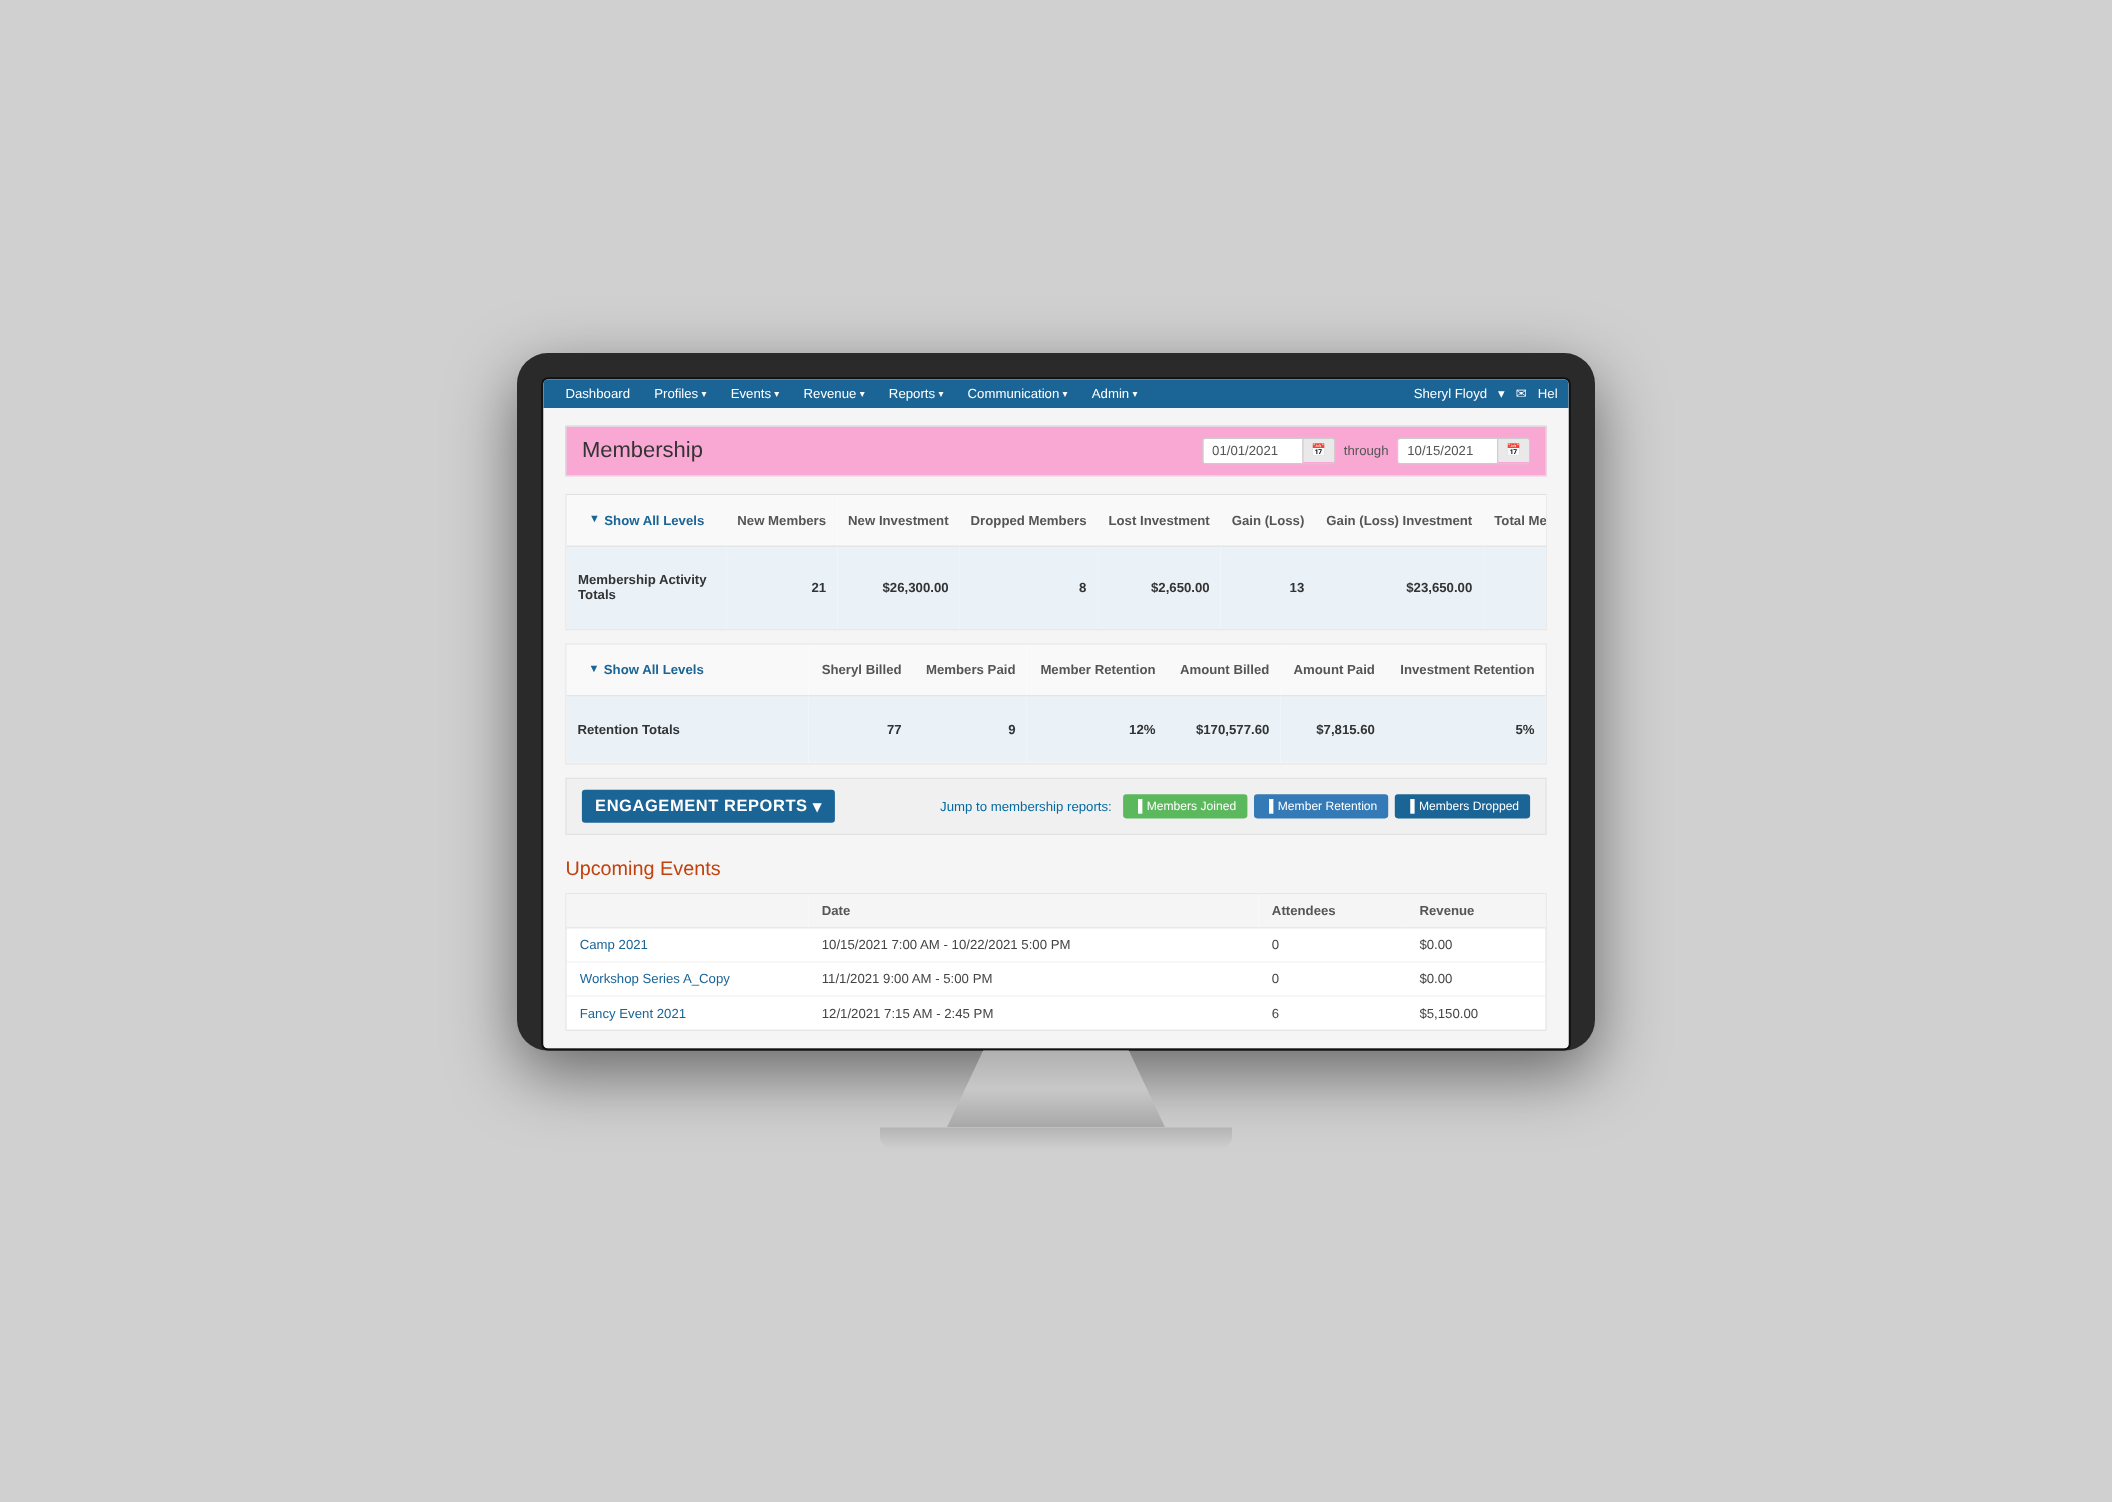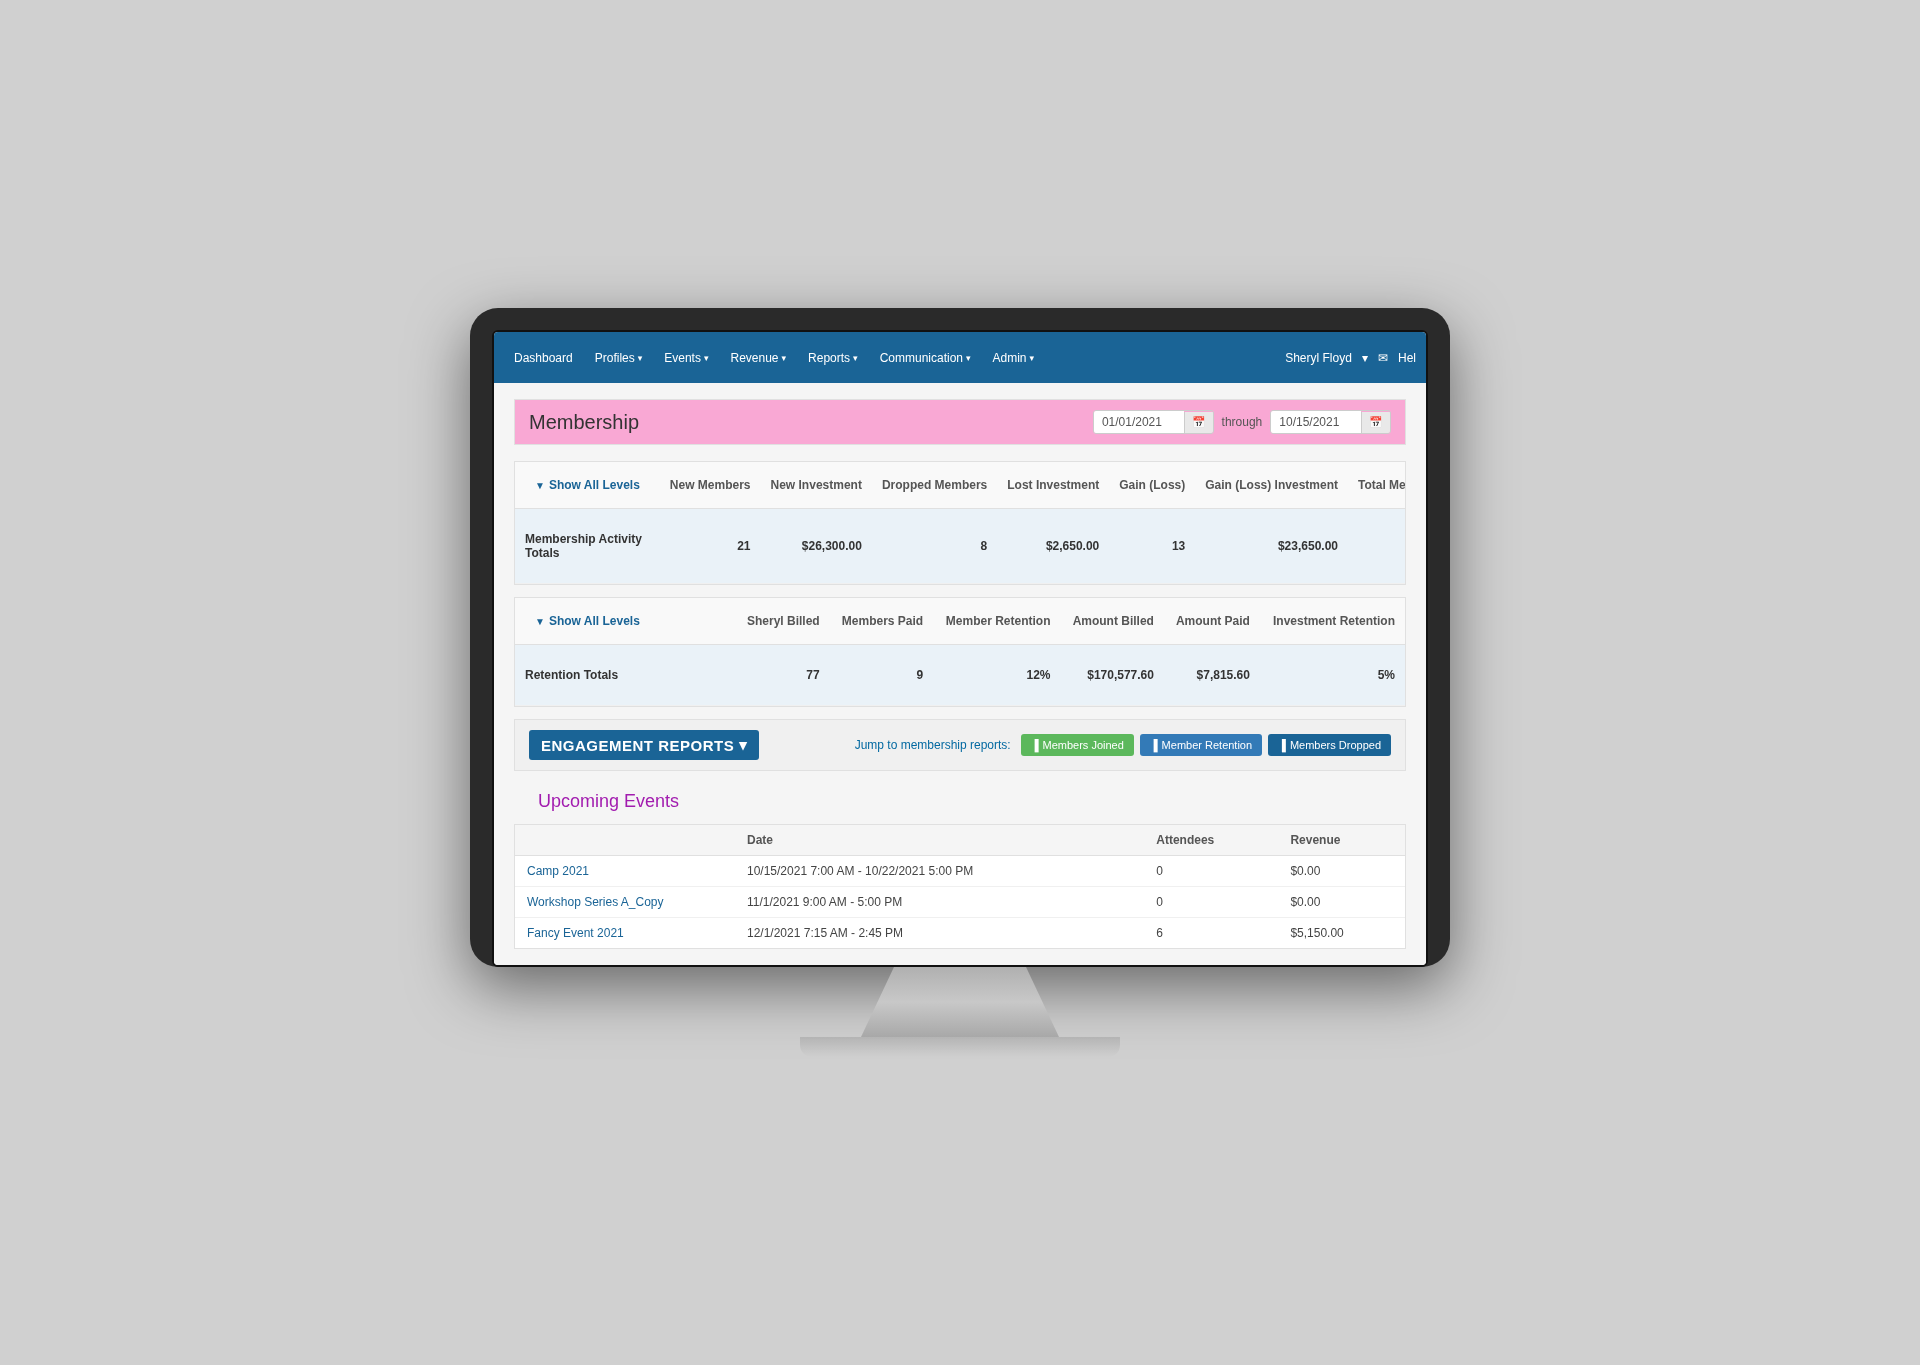--- a/index.html
+++ b/index.html
@@ -45,21 +45,21 @@
       margin: 0 auto;
       border-radius: 0 0 12px 12px;
     }
 
     
     .navbar {
       background: #1a6496;
       display: flex;
       align-items: center;
       padding: 0 10px;
-      height: 51px;
+      height: 26px;
       justify-content: space-between;
     }
 
     .navbar-left {
       display: flex;
       align-items: center;
       gap: 2px;
     }
 
     .nav-item {
@@ -263,23 +263,22 @@
     .jump-btn.green { background: #5cb85c; }
     .jump-btn.blue2 { background: #337ab7; }
     .jump-btn.teal { background: #1a6496; }
 
     .bar-icon { font-size: 11px; }
 
     
     .section-title {
       font-size: 18px;
       font-weight: 400;
-      color: #a21caf;
+      color: #c2410c;
       margin-bottom: 12px;
-      margin-left: 24px;
     }
 
     .events-table-wrapper {
       border: 1px solid #e0e0e0;
       background: #fff;
     }
 
     .events-table thead tr th {
       background: #f5f5f5;
       text-align: left;

